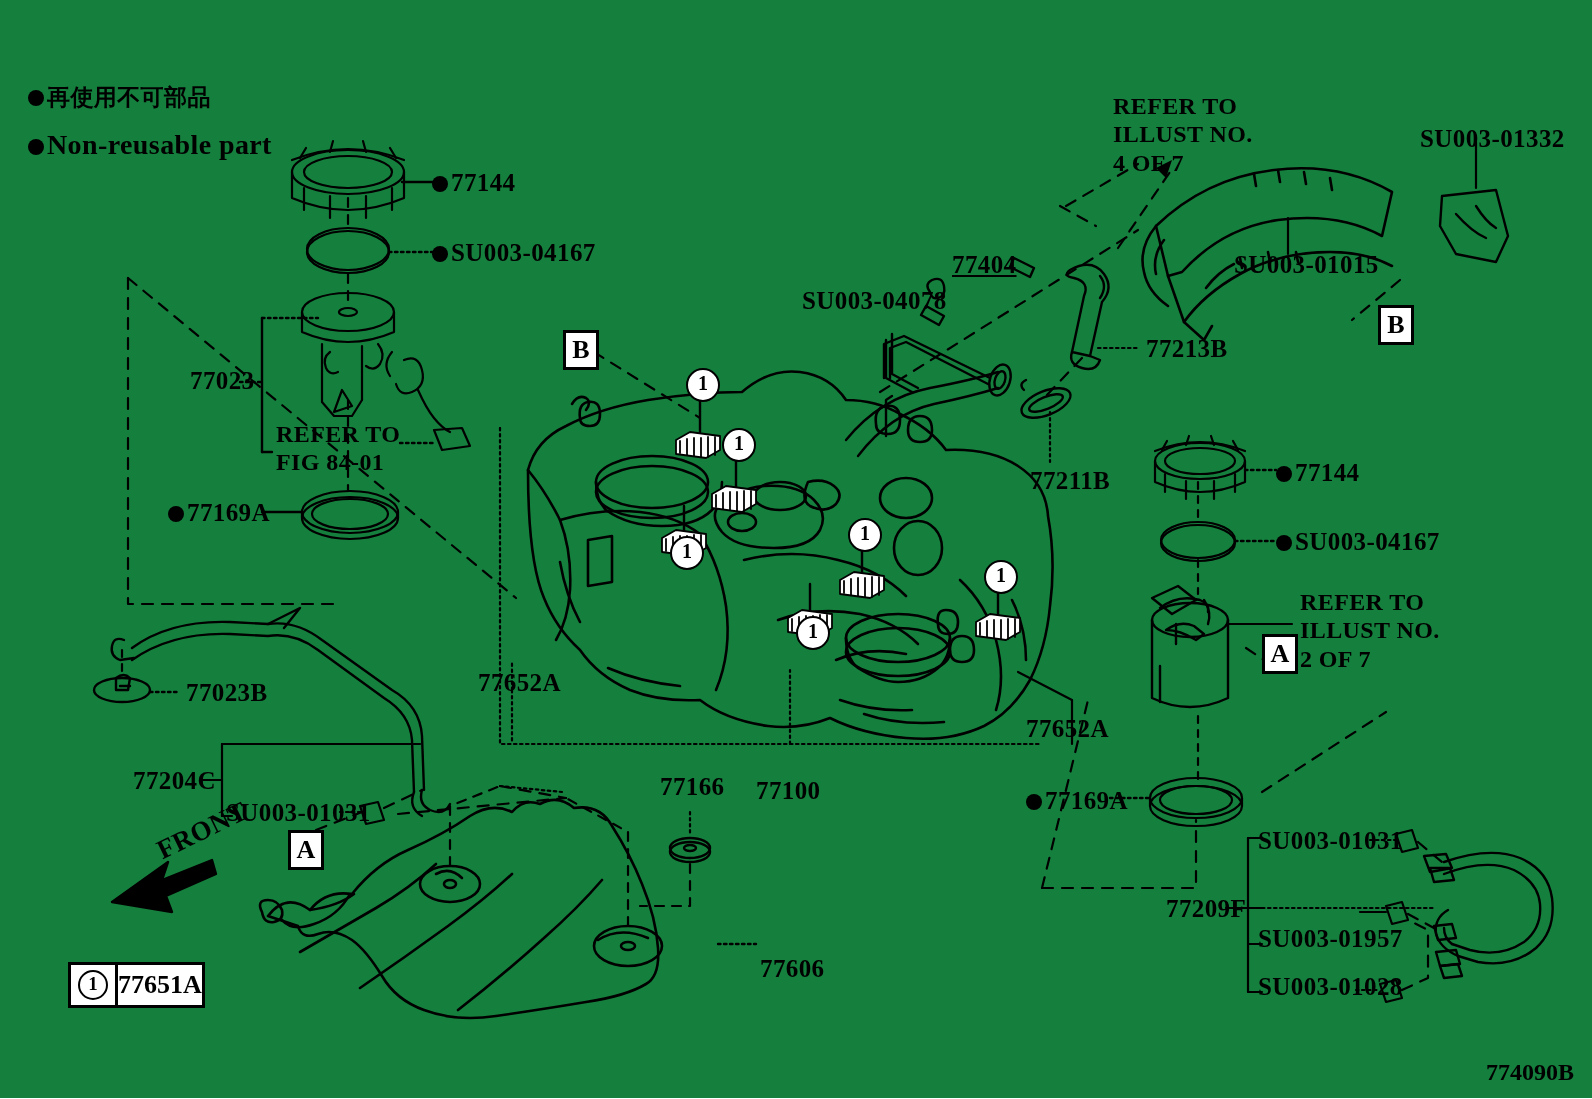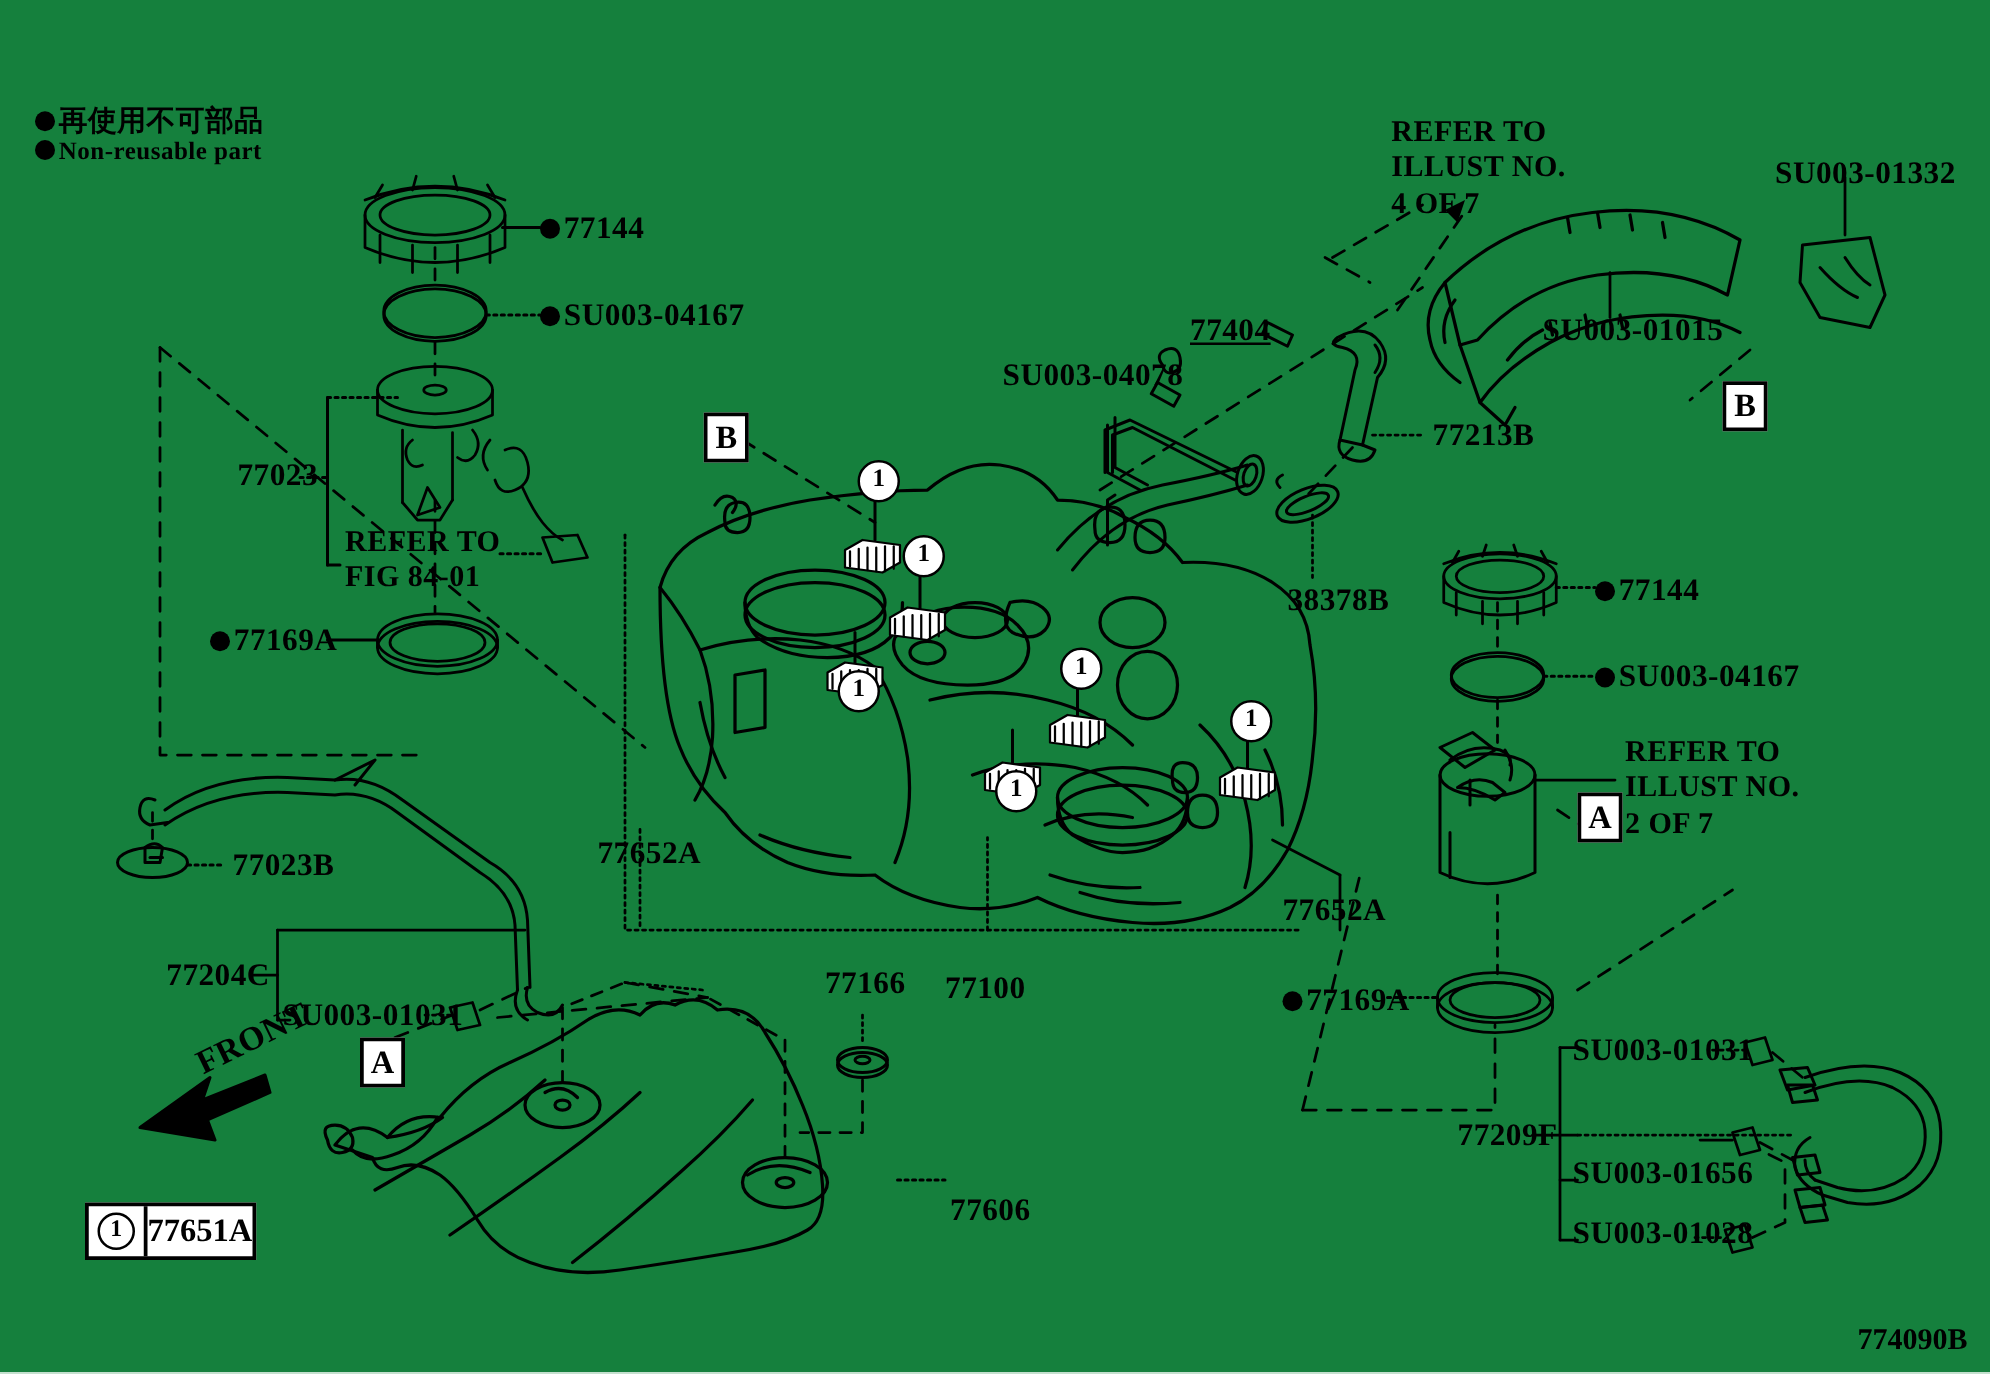--- a/index.html
+++ b/index.html
@@ -452,21 +452,21 @@
       <path d="M500 786 L562 792" stroke-dasharray="2.5 3.5" stroke-width="2.2"></path>
       <path d="M500 786 L566 798" stroke-dasharray="11 9" stroke-width="2.2"></path>
       <path d="M398 814 L566 798" stroke-dasharray="11 9" stroke-width="2.2"></path>
 
     </g>
   </svg>
 
   <div class="lbl jp" style="left:28px;top:84px;">
     <span class="dot"></span><span>再使用不可部品</span>
   </div>
-  <div class="lbl" style="left:28px;top:110px;font-size:20px;">
+  <div class="lbl" style="left:28px;top:128px;font-size:28px;">
     <span class="dot"></span><span>Non-reusable part</span>
   </div>
 
   <div class="lbl" style="left:432px;top:168px;">
     <span class="dot"></span><span>77144</span>
   </div>
 
   <div class="lbl" style="left:432px;top:238px;">
     <span class="dot"></span><span>SU003-04167</span>
   </div>
@@ -505,21 +505,21 @@
   <div class="lbl" style="left:952px;top:250px;text-decoration:underline;">77404</div>
 
   <div class="lbl" style="left:802px;top:286px;">SU003-04078</div>
 
   <div class="lbl" style="left:1146px;top:334px;">77213B</div>
 
   <div class="lbl" style="left:1234px;top:250px;">SU003-01015</div>
 
   <div class="lbl" style="left:1420px;top:124px;">SU003-01332</div>
 
-  <div class="lbl" style="left:1030px;top:466px;">38378B</div>
+  <div class="lbl" style="left:1030px;top:466px;">77211B</div>
 
   <div class="lbl" style="left:1276px;top:458px;">
     <span class="dot"></span><span>77144</span>
   </div>
 
   <div class="lbl" style="left:1276px;top:527px;">
     <span class="dot"></span><span>SU003-04167</span>
   </div>
 
   <div class="lbl multi" style="left:1300px;top:588px;font-size:24px;">REFER TO
@@ -527,21 +527,21 @@
 2 OF 7</div>
 
   <div class="lbl" style="left:1026px;top:786px;">
     <span class="dot"></span><span>77169A</span>
   </div>
 
   <div class="lbl" style="left:1166px;top:894px;">77209F</div>
 
   <div class="lbl" style="left:1258px;top:826px;">SU003-01031</div>
 
-  <div class="lbl" style="left:1258px;top:924px;">SU003-01656</div>
+  <div class="lbl" style="left:1258px;top:924px;">SU003-01957</div>
 
   <div class="lbl" style="left:1258px;top:972px;">SU003-01028</div>
 
   <div class="boxref" style="left:563px;top:330px;">B</div>
   <div class="boxref" style="left:1378px;top:305px;">B</div>
   <div class="boxref" style="left:288px;top:830px;">A</div>
   <div class="boxref" style="left:1262px;top:634px;">A</div>
 
   <div class="marker" style="left:686px;top:368px;">
     <span class="circnum">1</span>

